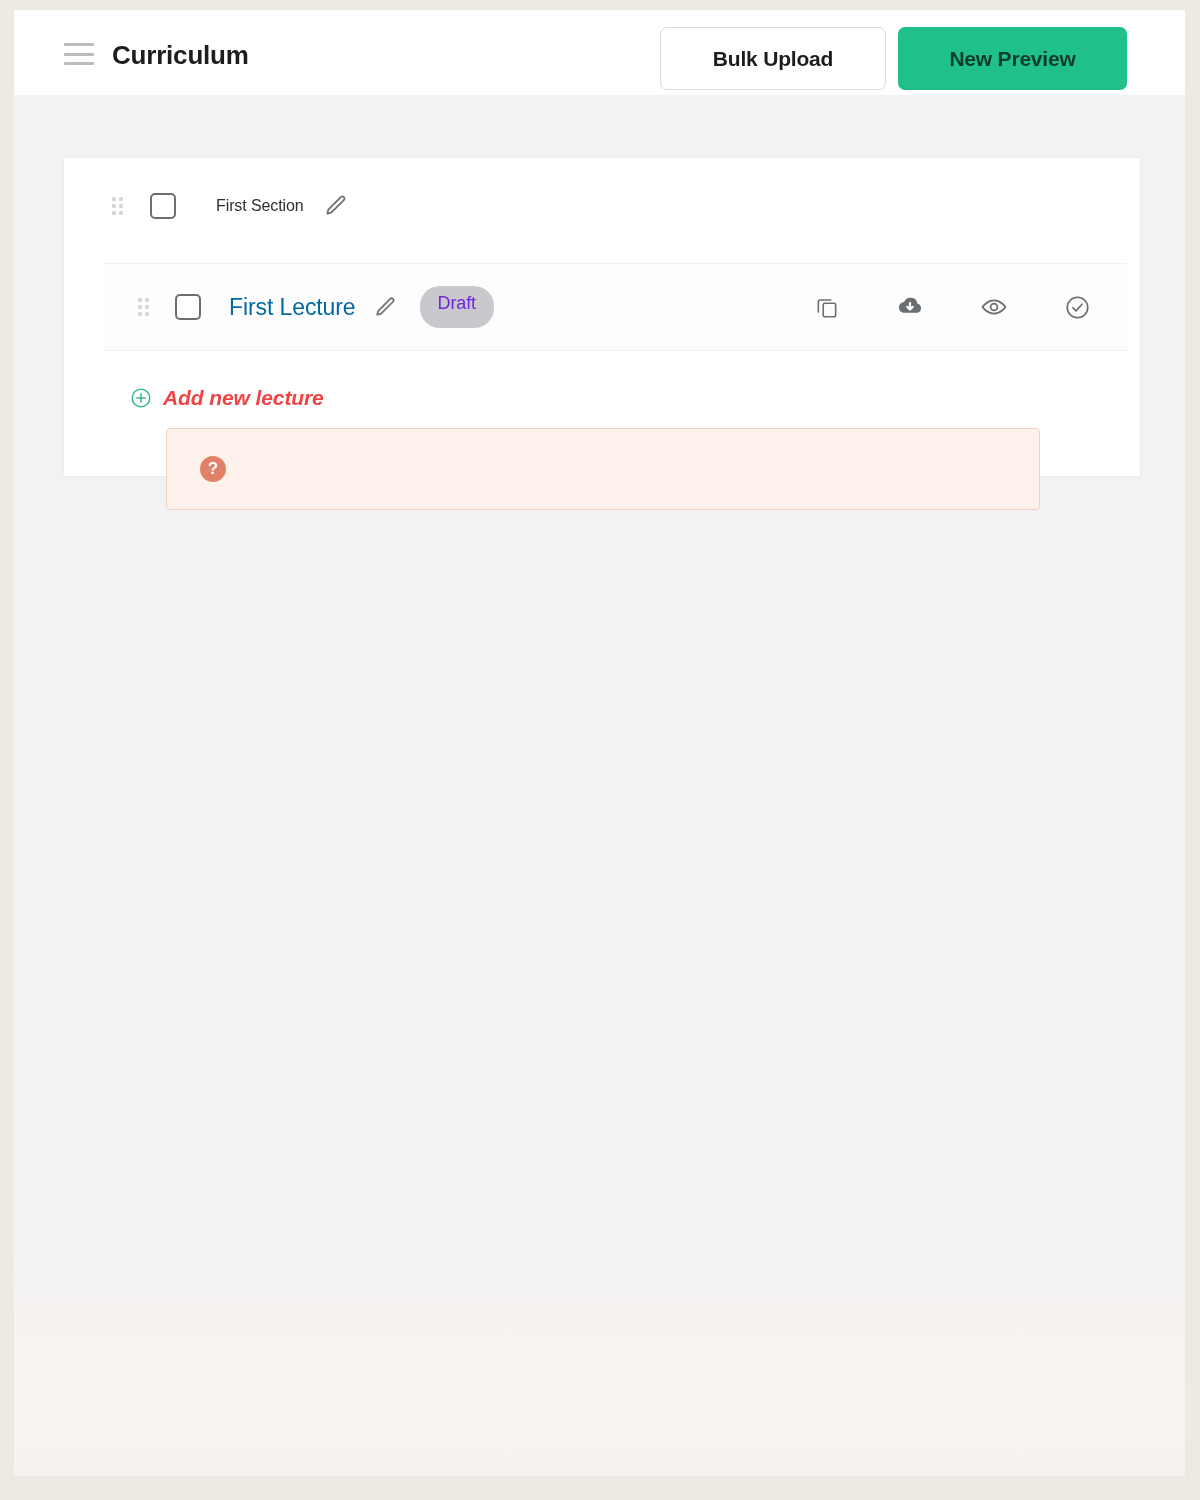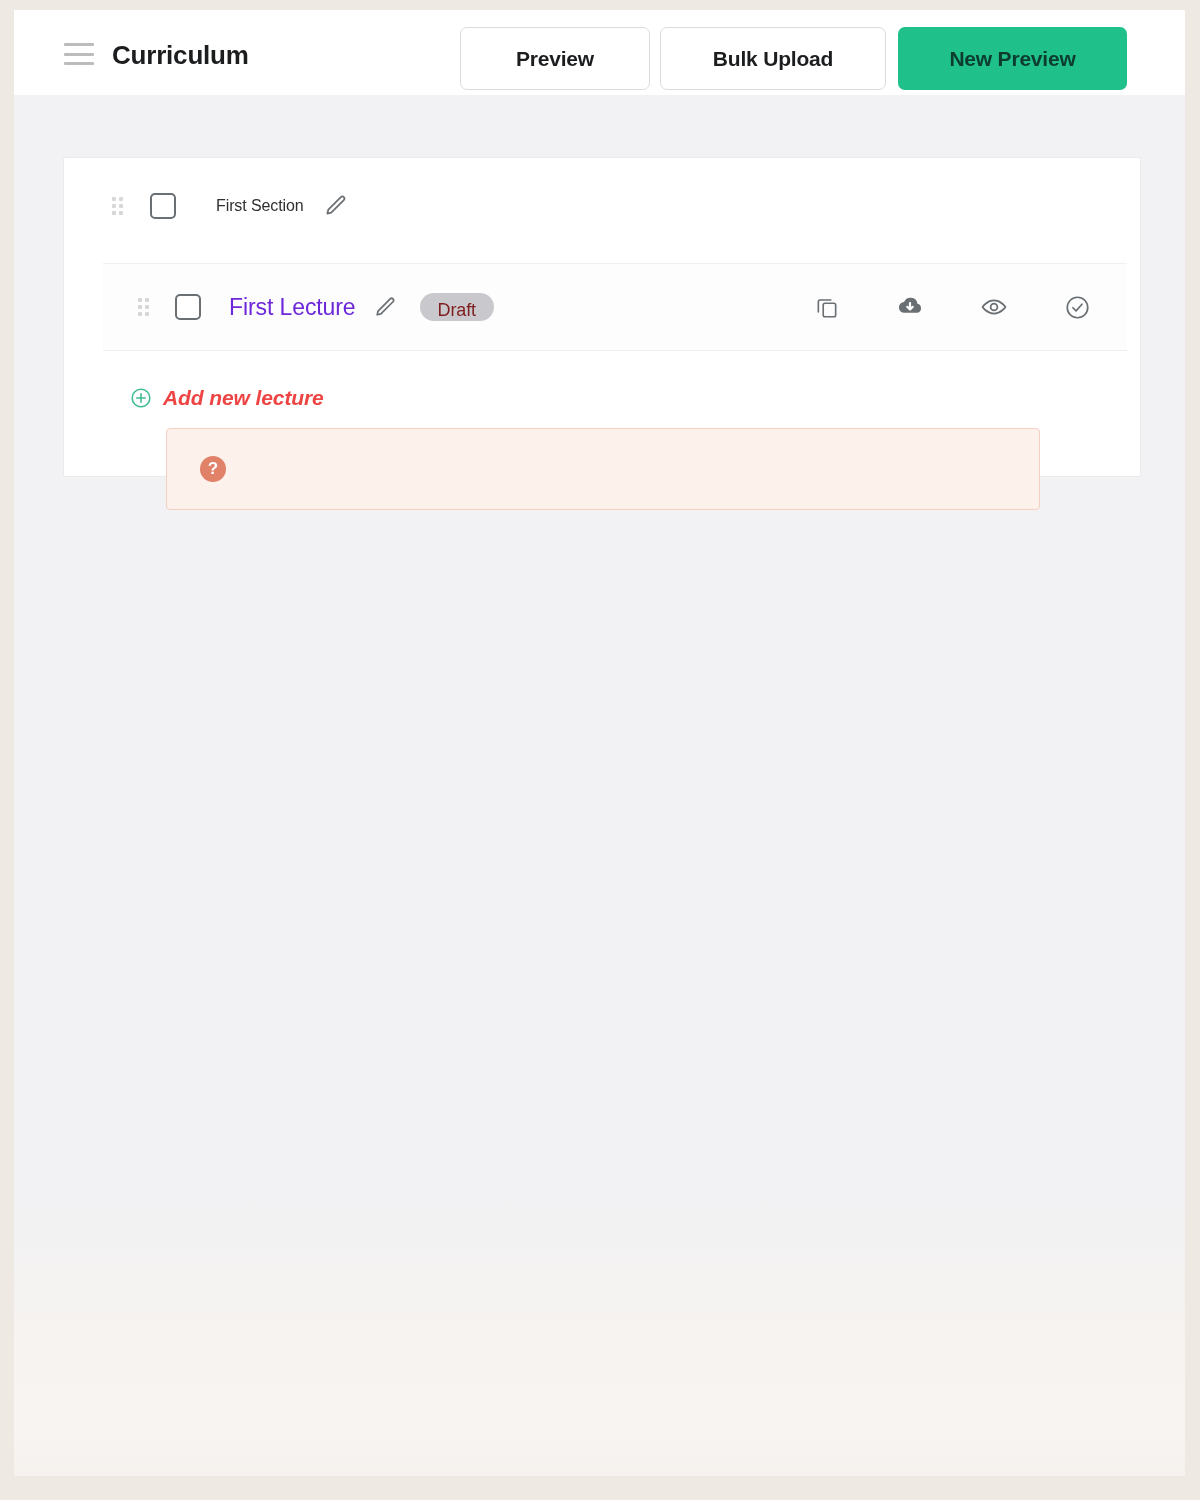--- a/index.html
+++ b/index.html
@@ -182,32 +182,32 @@
     border-bottom: 1px solid #efefef;
     display: flex;
     align-items: center;
   }
   .lecture-row .drag-handle { margin-left: 35px; }
   .lecture-row .checkbox    { margin-left: 26px; }
 
   .lecture-title {
     margin-left: 28px;
     font-size: 23px;
-    color: #6d28d9;
+    color: #0369a1;
     letter-spacing: -0.1px;
   }
 
   .pencil-lecture { margin-left: 17px; }
 
   .badge-draft {
     margin-left: 22px;
     background: #c9c9cd;
-    color: #7f1d1d;
+    color: #6d28d9;
     font-size: 18px;
-    padding: 7px 18px 0;
+    padding: 7px 18px 14px;
     border-radius: 20px;
     letter-spacing: -0.1px;
   }
 
   .lecture-actions {
     margin-left: auto;
     display: flex;
     align-items: center;
     gap: 56px;
     margin-right: 36px;
@@ -273,21 +273,20 @@
   <div class="topbar">
 
     <div class="hamburger">
       <span></span>
         <span></span>
         <span></span>
     </div>
 
     <div class="page-title">Curriculum</div>
 
-    <div class="btn btn-outline btn-preview">Preview</div>
 
     <div class="btn btn-outline btn-bulk">Bulk Upload</div>
 
     <div class="btn btn-primary btn-new" style="background: rgb(31, 192, 138);">New Preview</div>
   </div>
 
   <div class="card">
 
     <div class="section-row">
 

